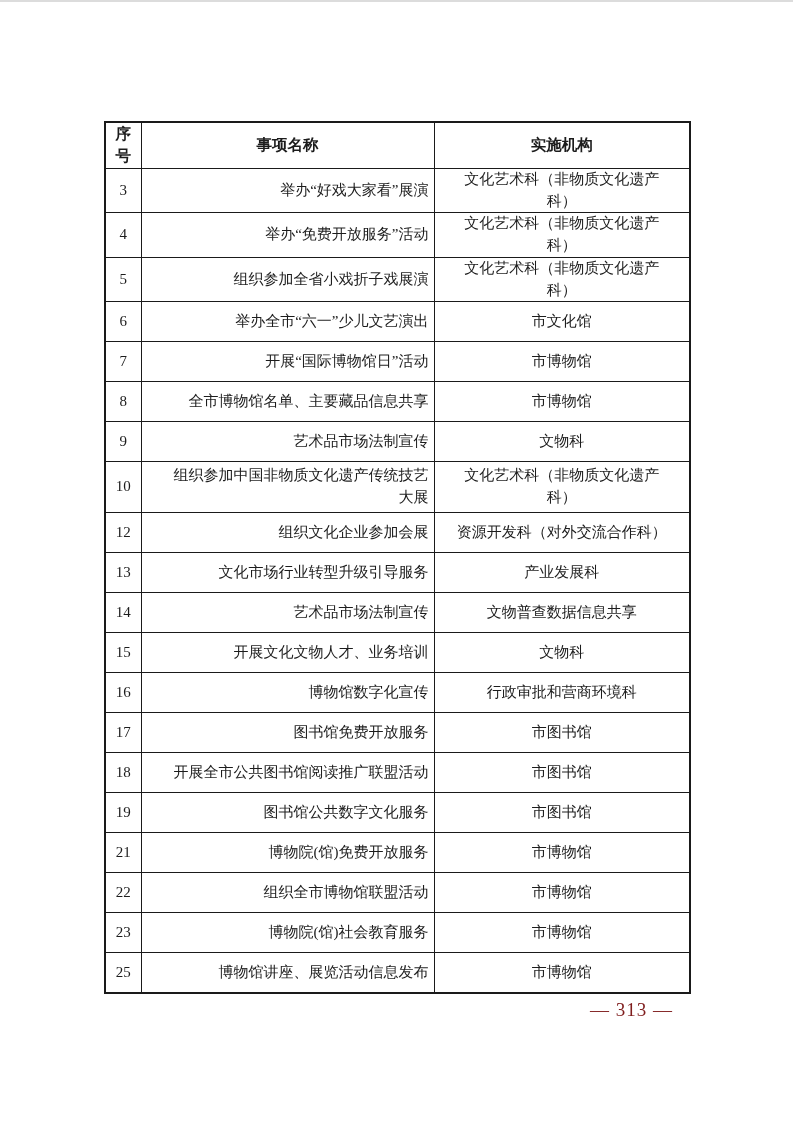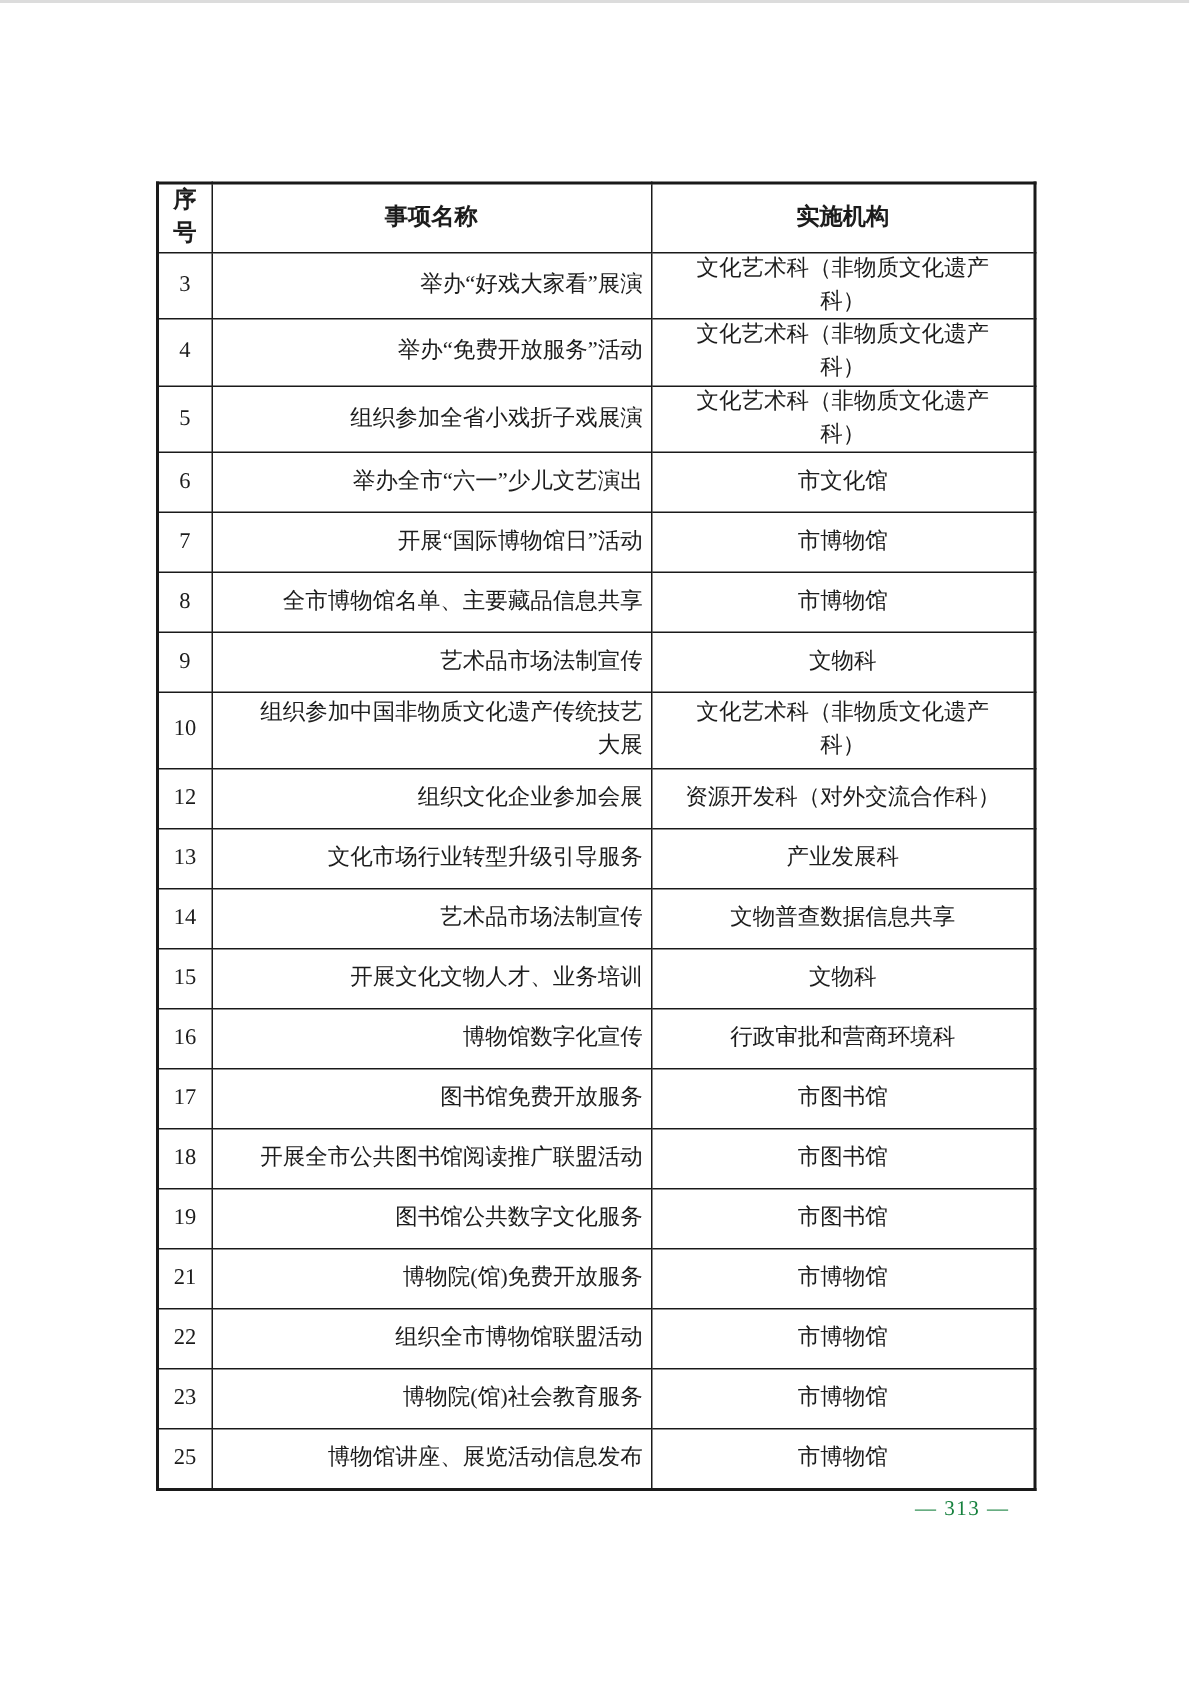--- a/index.html
+++ b/index.html
@@ -64,24 +64,24 @@
     white-space: pre-line;
   }
   .items-table td.agency {
     text-align: center;
     padding: 0 20px;
   }
   .page-number {
     position: absolute;
     top: 999px;
     right: 120px;
-    font-size: 14px;
+    font-size: 19px;
     letter-spacing: 1px;
     font-family: "Liberation Serif", "DejaVu Serif", serif;
-    color: #15803d;
+    color: #7f1d1d;
   }
 </style>
 </head>
 <body>
 
 <div class="page">
   <div class="scan-edge"></div>
 
   <table class="items-table">
     <colgroup>

